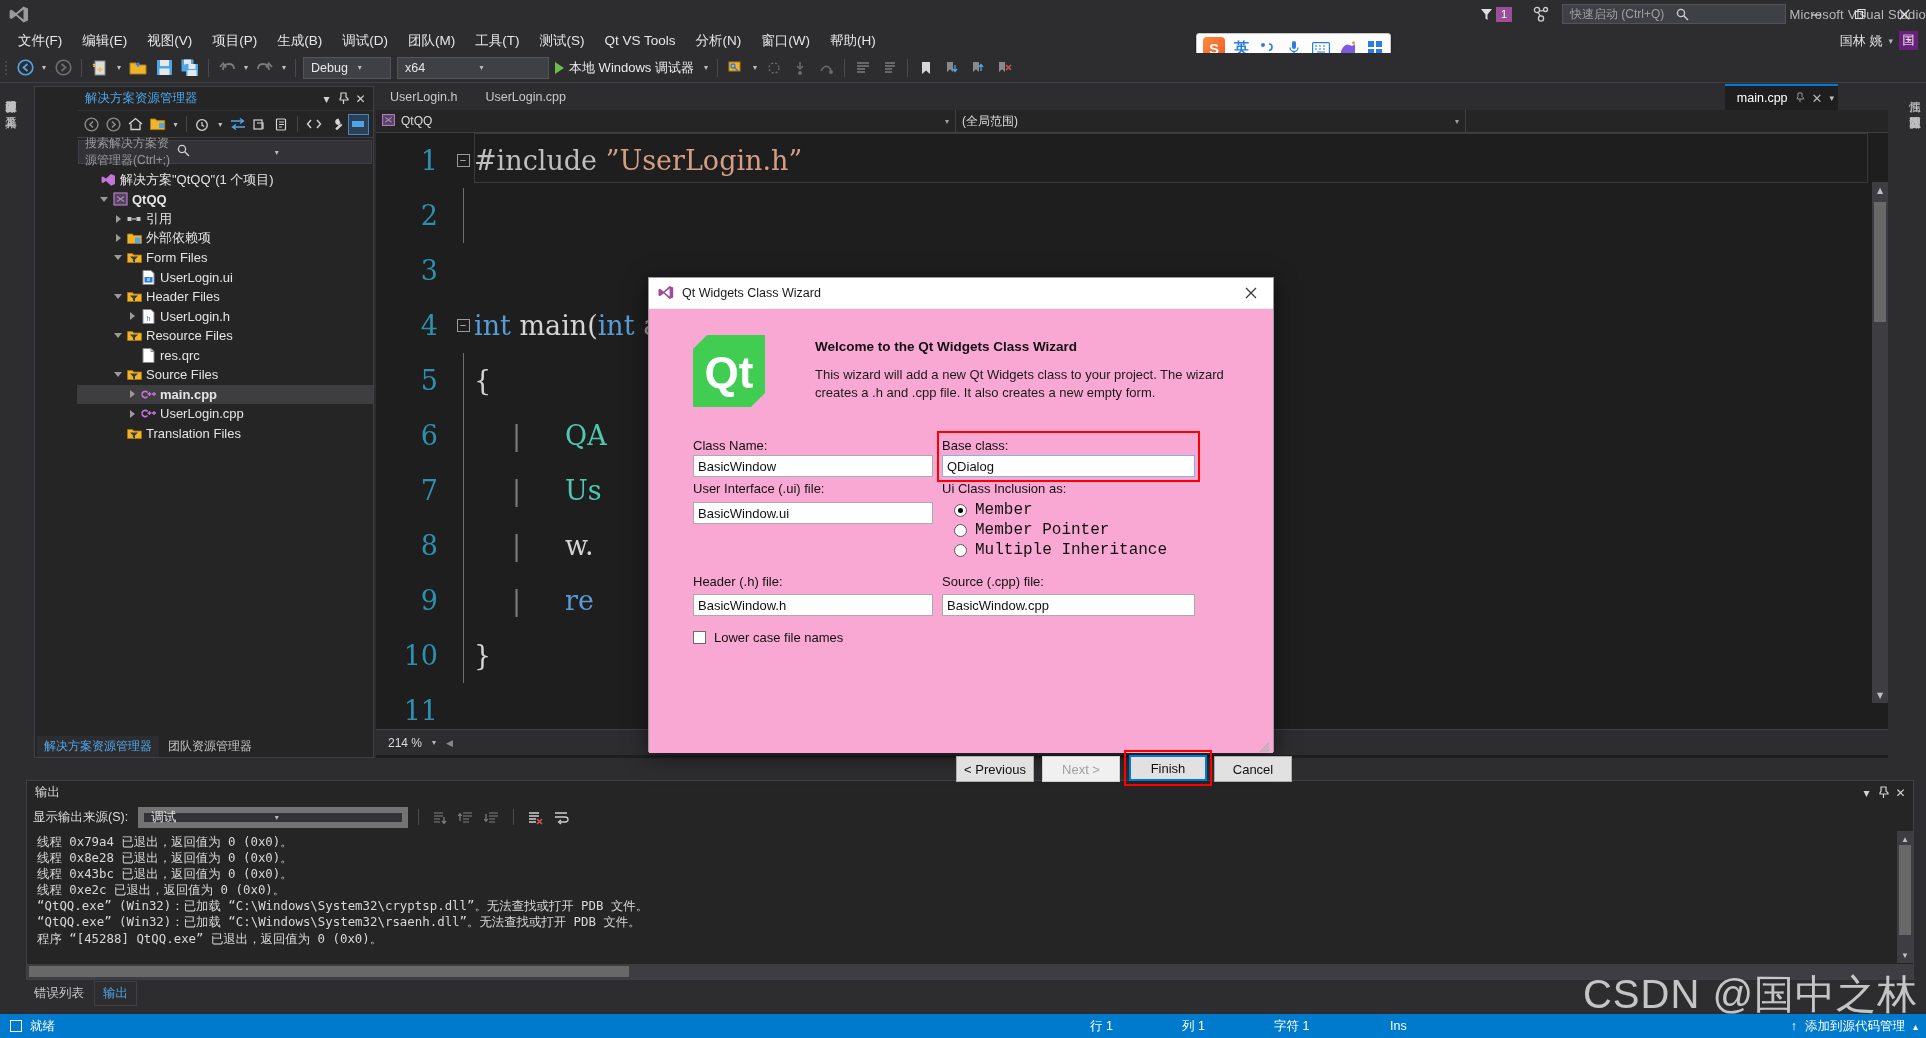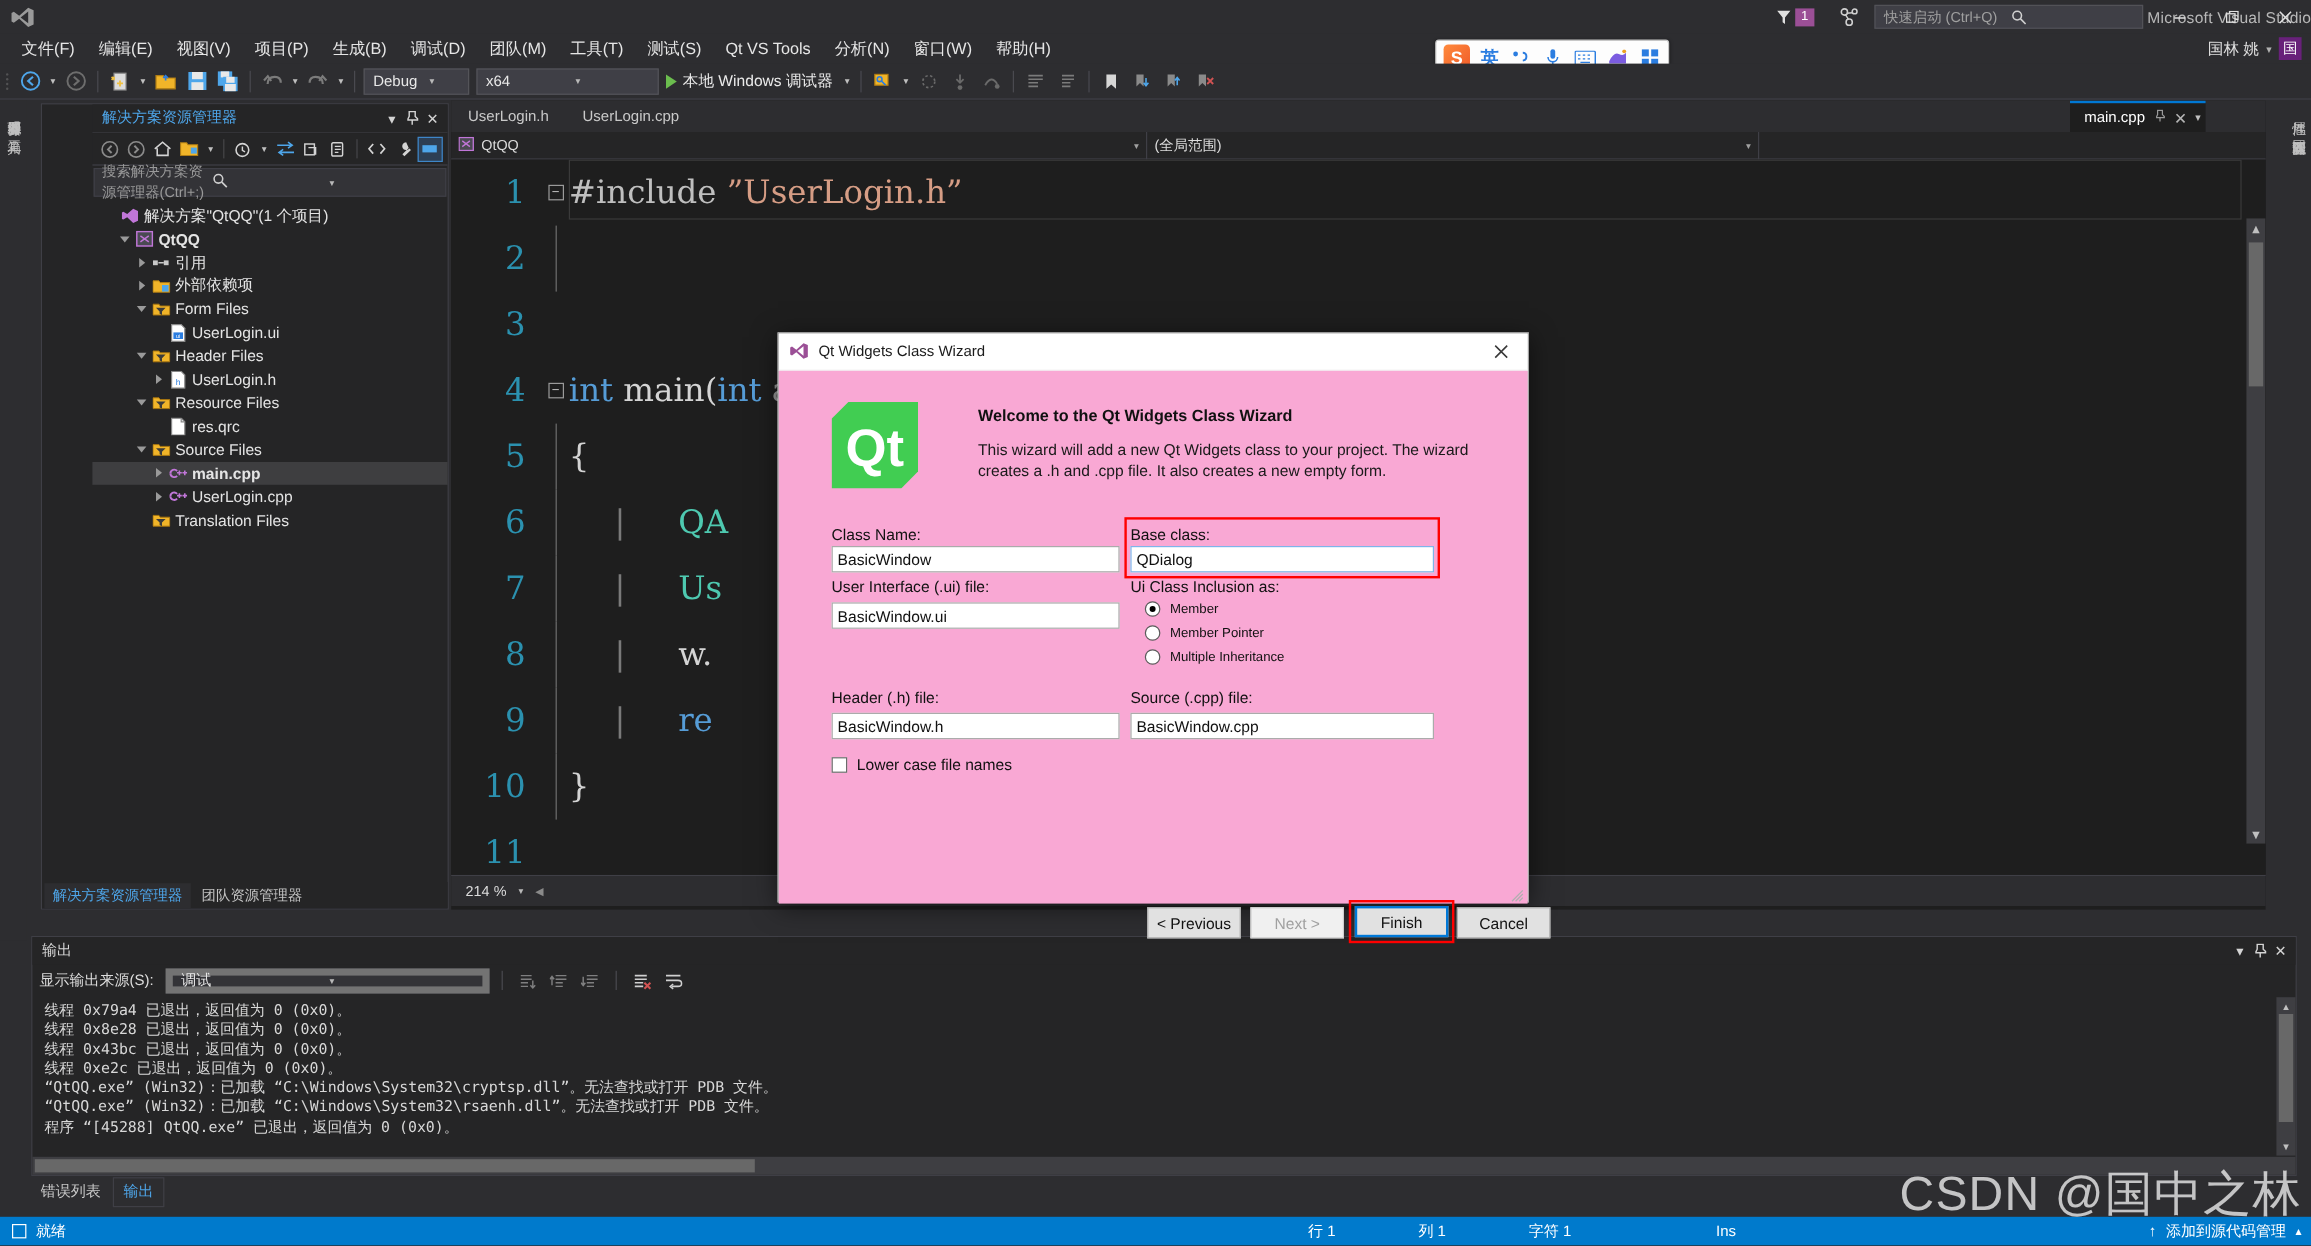--- a/index.html
+++ b/index.html
@@ -324,21 +324,21 @@
   .fld-label { position: absolute; font-size: 13px; color: #111; }
   .txtbox {
     position: absolute; height: 22px; background: #fff;
     border: 1px solid #ababab; font-size: 13px; color: #111;
     display: flex; align-items: center; padding-left: 4px;
   }
   .txtbox.focus { border: 1px solid #7eb4ea; }
   .hl-red {
     position: absolute; border: 2px solid #ff0000; pointer-events: none;
   }
-  .radio-row { position: absolute; display: flex; align-items: center; gap: 8px; font-size: 11px; color:#111;}
+  .radio-row { position: absolute; display: flex; align-items: center; gap: 8px; font-size: 16px; color:#111;font-family:Liberation Mono, monospace;}
   .radio {
     width: 13px; height: 13px; border-radius: 50%; border: 1px solid #5a5a5a; background: #fff;
     display: flex; align-items: center; justify-content: center;
   }
   .radio .dot { width: 5px; height: 5px; border-radius: 50%; background: #000; }
   .chk-row { position:absolute; display:flex; align-items:center; gap: 8px; font-size: 13px; color:#111; }
   .chkbox { width: 13px; height: 13px; border: 1px solid #6b6b6b; background:#fff; }
 
   .dlg-btn {
     position: absolute; height: 26px; background: #e1e1e1; border: 1px solid #adadad;
@@ -1109,21 +1109,21 @@
     <div class="bt-tab">错误列表</div>
     <div class="bt-tab active">输出</div>
   </div>
 
   <div class="statusbar">
     <div class="sb-icon"></div>
     <div>就绪</div>
     <div class="sb-pos" style="left:1090px;">行 1</div>
     <div class="sb-pos" style="left:1182px;">列 1</div>
     <div class="sb-pos" style="left:1274px;">字符 1</div>
-    <div class="sb-pos" style="left:1430px;">Ins</div>
+    <div class="sb-pos" style="left:1390px;">Ins</div>
     <div class="sb-right">
       <span>↑</span>
       <span>添加到源代码管理</span>
       <span class="sb-uparrow">▴</span>
     </div>
   </div>
 
   <div class="dialog">
     <div class="dlg-title">
       <div class="dlg-icon">

